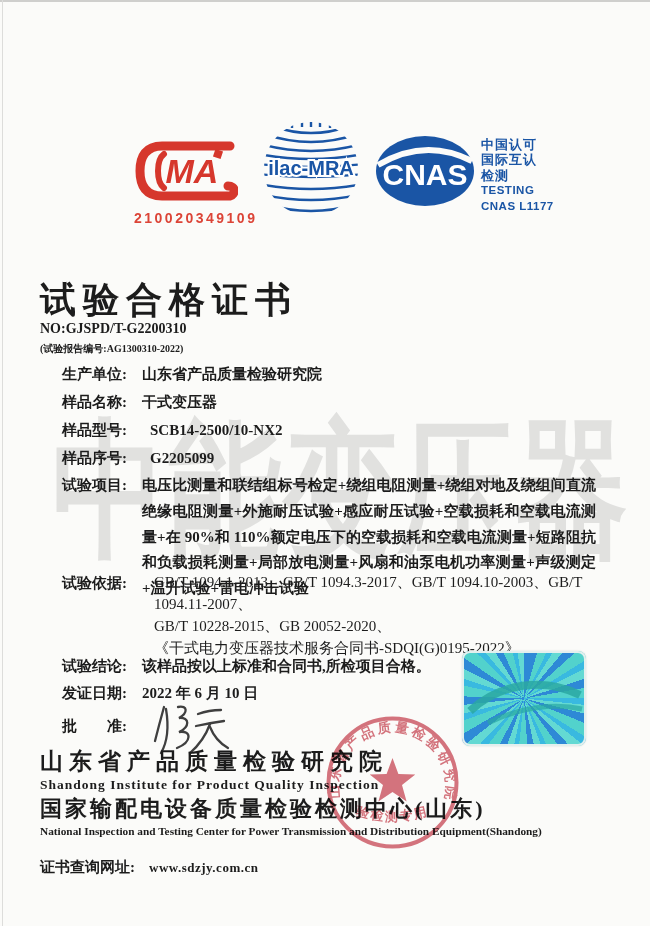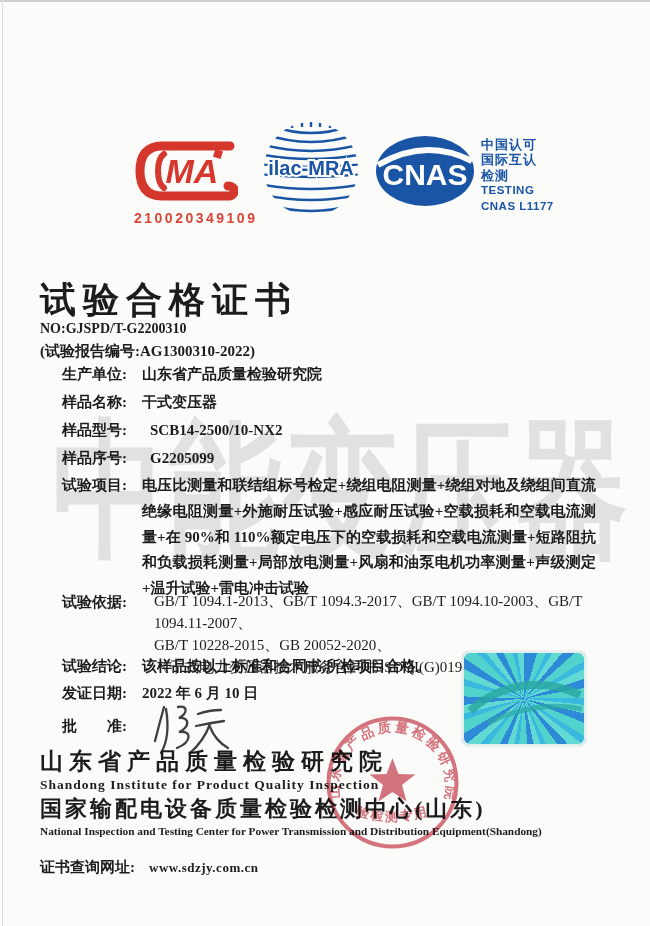--- a/index.html
+++ b/index.html
@@ -23,21 +23,21 @@
   #ilac-logo{left:262px;top:120px;}
   #cnas-logo{left:374px;top:133px;}
   #cnas-text{left:481px;top:137px;color:#1a55a5;font-family:"Liberation Sans",sans-serif;
     font-weight:700;line-height:15.4px;font-size:13px;letter-spacing:1px;}
   #cnas-text .en{font-size:11.5px;letter-spacing:.5px;}
 
   
   .centerband{position:absolute;left:40px;width:610px;}
   #title{top:276px;font-size:36px;font-weight:900;letter-spacing:7px;}
   #cert-no{top:321px;font-size:14px;font-weight:700;}
-  #report-no{top:342px;font-size:15px;font-weight:700;}
+  #report-no{top:342px;font-size:10px;font-weight:700;}
 
   
   .row{position:absolute;left:62px;width:534px;display:flex;font-size:15px;line-height:25.8px;}
   .lab{width:80px;flex:none;font-weight:700;white-space:pre;}
   .val{font-weight:600;flex:1;}
   .just{text-align:justify;}
   .basis-val{padding-left:12px;line-height:22px;font-weight:400;}
 
   
   #signature{position:absolute;left:152px;top:697px;}
@@ -133,21 +133,21 @@
       <span class="val" style="padding-left:8px">SCB14-2500/10-NX2</span>
     </div>
     <div class="row" style="top:446px">
       <span class="lab">样品序号:</span>
       <span class="val" style="padding-left:8px">G2205099</span>
     </div>
     <div class="row" style="top:473px">
       <span class="lab">试验项目:</span>
       <span class="val just">电压比测量和联结组标号检定+绕组电阻测量+绕组对地及绕组间直流绝缘电阻测量+外施耐压试验+感应耐压试验+空载损耗和空载电流测量+在 90%和 110%额定电压下的空载损耗和空载电流测量+短路阻抗和负载损耗测量+局部放电测量+风扇和油泵电机功率测量+声级测定+温升试验+雷电冲击试验</span>
     </div>
-    <div class="row" style="top:590px">
+    <div class="row" style="top:571px">
       <span class="lab">试验依据:</span>
       <span class="basis-val">
         <span style="display:block">GB/T 1094.1-2013、GB/T 1094.3-2017、GB/T 1094.10-2003、GB/T 1094.11-2007、</span>
         <span style="display:block">GB/T 10228-2015、GB 20052-2020、</span>
         <span style="display:block">《干式电力变压器技术服务合同书-SDQI(G)0195-2022》</span>
       </span>
     </div>
     <div class="row" style="top:654px">
       <span class="lab">试验结论:</span>
       <span class="val">该样品按以上标准和合同书,所检项目合格。</span>

